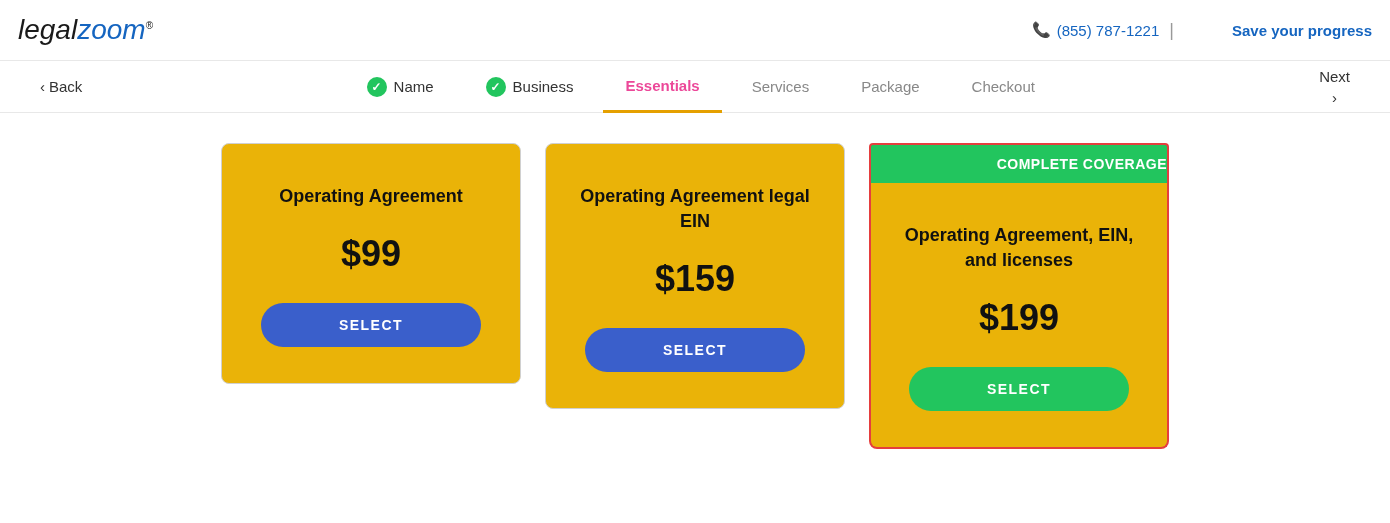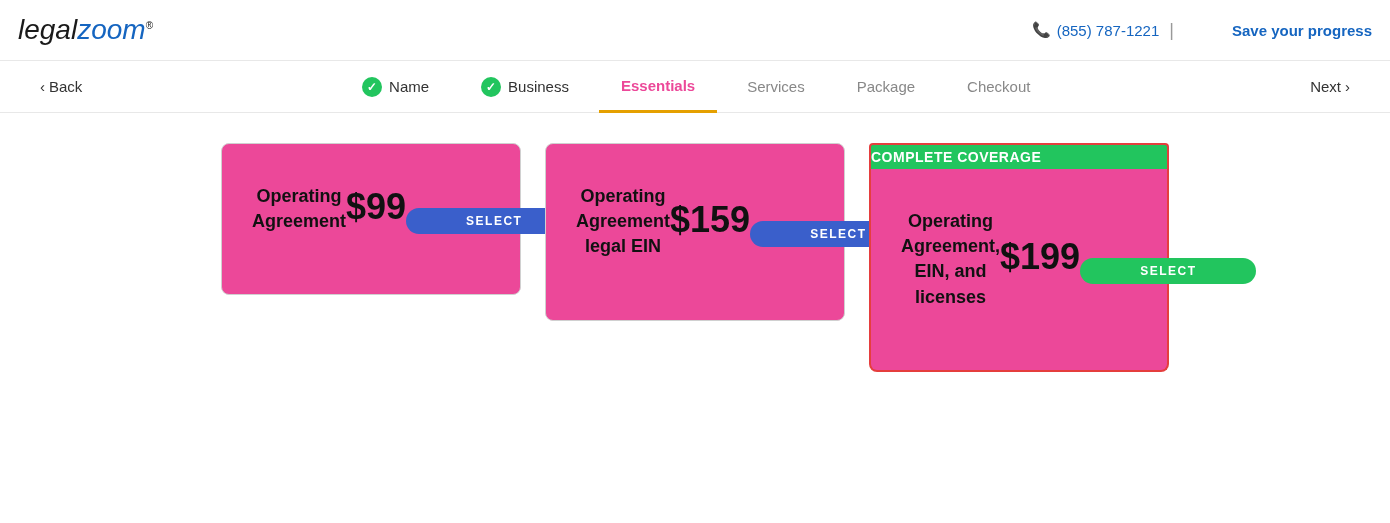--- a/index.html
+++ b/index.html
@@ -115,63 +115,64 @@
     }
 
     .nav-next {
       color: #333;
       text-decoration: none;
       font-size: 15px;
       display: flex;
       align-items: center;
       gap: 4px;
       margin-left: 30px;
+      flex-direction: column;
     }
 
     
     .main {
       padding: 30px 40px 40px;
     }
     .cards-container {
       display: flex;
       gap: 24px;
       justify-content: center;
       align-items: flex-start;
     }
 
     
     .card {
       border: 1px solid #d0d0d0;
       border-radius: 8px;
       width: 300px;
       padding: 40px 30px 36px;
       display: flex;
-      flex-direction: row;
+      flex-direction: column;
       align-items: center;
       text-align: center;
       gap: 0;
-      background: #ec4899;
+      background: #eab308;
       position: relative;
     }
     .card.featured {
       border: 2px solid #e53e3e;
       border-top: none;
       border-radius: 0 0 8px 8px;
     }
     .card-wrapper {
       position: relative;
     }
     .complete-coverage-banner {
       background: #22c55e;
       color: #fff;
       font-weight: 700;
       font-size: 14px;
       letter-spacing: 0.5px;
-      text-align: left;
-      padding: 4px 0;
+      text-align: right;
+      padding: 11px 0;
       border-radius: 4px 4px 0 0;
       width: 100%;
       border: 2px solid #e53e3e;
       border-bottom: none;
     }
 
     .card-title {
       font-size: 18px;
       font-weight: 700;
       color: #111;
@@ -180,26 +181,26 @@
     }
     .card-price {
       font-size: 36px;
       font-weight: 700;
       color: #111;
       margin-bottom: 28px;
     }
     .card-select-btn {
       background: #3a5fcb;
       color: #fff;
-      font-size: 12px;
+      font-size: 14px;
       font-weight: 700;
       letter-spacing: 1.5px;
       border: none;
       border-radius: 50px;
-      padding: 6px 60px;
+      padding: 14px 60px;
       cursor: pointer;
       width: 220px;
     }
     .card-select-btn.green {
       background: #22c55e;
     }
 
     
     .phone-icon {
       display: inline-block;

